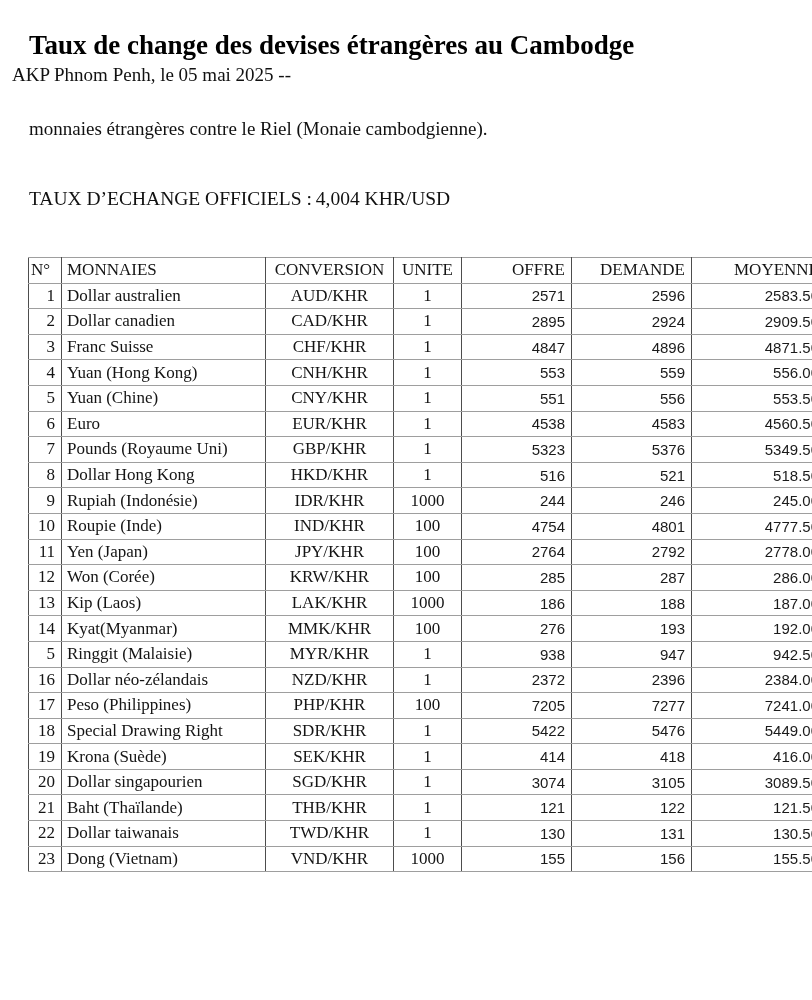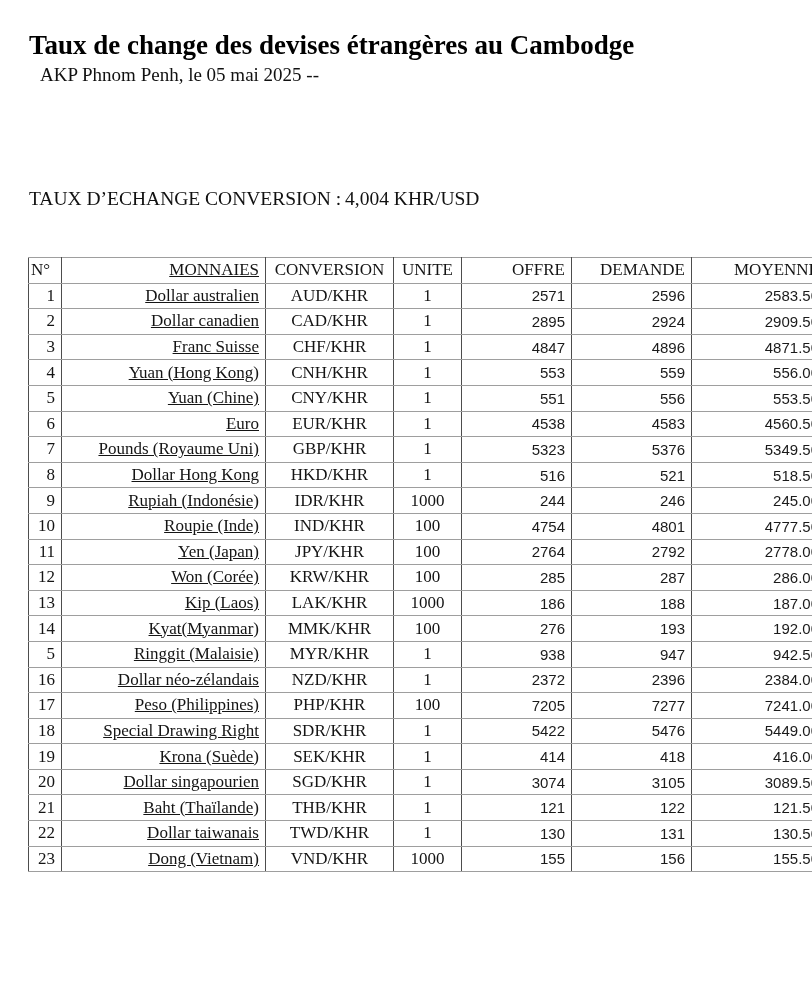--- a/index.html
+++ b/index.html
@@ -16,21 +16,21 @@
     position: absolute;
     left: 29px;
     top: 12px;
     font-size: 27px;
     font-weight: bold;
     color: #000000;
     white-space: pre;
   }
   .dateline {
     position: absolute;
-    left: 40px;
+    left: 12px;
     top: 64px;
     font-size: 19px;
     white-space: pre;
   }
   .intro {
     position: absolute;
     left: 29px;
     top: 112px;
     font-size: 19px;
     line-height: 33px;
@@ -67,41 +67,42 @@
     border-bottom: 1px solid #9e9e9e;
     height: 24.6px;
     padding: 0 6px;
     overflow: hidden;
     white-space: nowrap;
     font-weight: normal;
     vertical-align: middle;
   }
   table.fx .c0 { text-align: right; }
   table.fx th.c0 { text-align: left; padding-left: 2px; padding-right: 2px; }
-  table.fx .c1 { text-align: right; padding-left: 5px; text-decoration: underline; }
+  table.fx .c1 { text-align: left; padding-left: 5px; }
   table.fx th.c2, table.fx td.c2 { text-align: center; padding: 0 2px; }
   table.fx th.c3, table.fx td.c3 { text-align: center; }
   table.fx .c4, table.fx .c5, table.fx .c6 { text-align: right; }
   table.fx td.num {
     font-family: "Liberation Sans", sans-serif;
     font-size: 15px;
     color: #1a1a1a;
   }
 </style>
 </head>
 <body>
 
 <h1 class="page-title">Taux de change des devises étrangères au Cambodge</h1>
 
 <div class="dateline">AKP Phnom Penh, le 05 mai 2025 --</div>
 
 <div class="intro">
+  <div class="intro-line">monnaies étrangères contre le Riel (Monaie cambodgienne).</div>
 </div>
 
-<div class="official-line"><span>TAUX D’ECHANGE CONVERSION :</span><span class="official-value">4,004 KHR/USD</span></div>
+<div class="official-line"><span>TAUX D’ECHANGE OFFICIELS :</span><span class="official-value">4,004 KHR/USD</span></div>
 
 <div class="table-wrap">
   <table class="fx">
     <colgroup>
         <col style="width: 33px;">
         <col style="width: 204px;">
         <col style="width: 128px;">
         <col style="width: 68px;">
         <col style="width: 110px;">
         <col style="width: 120px;">

